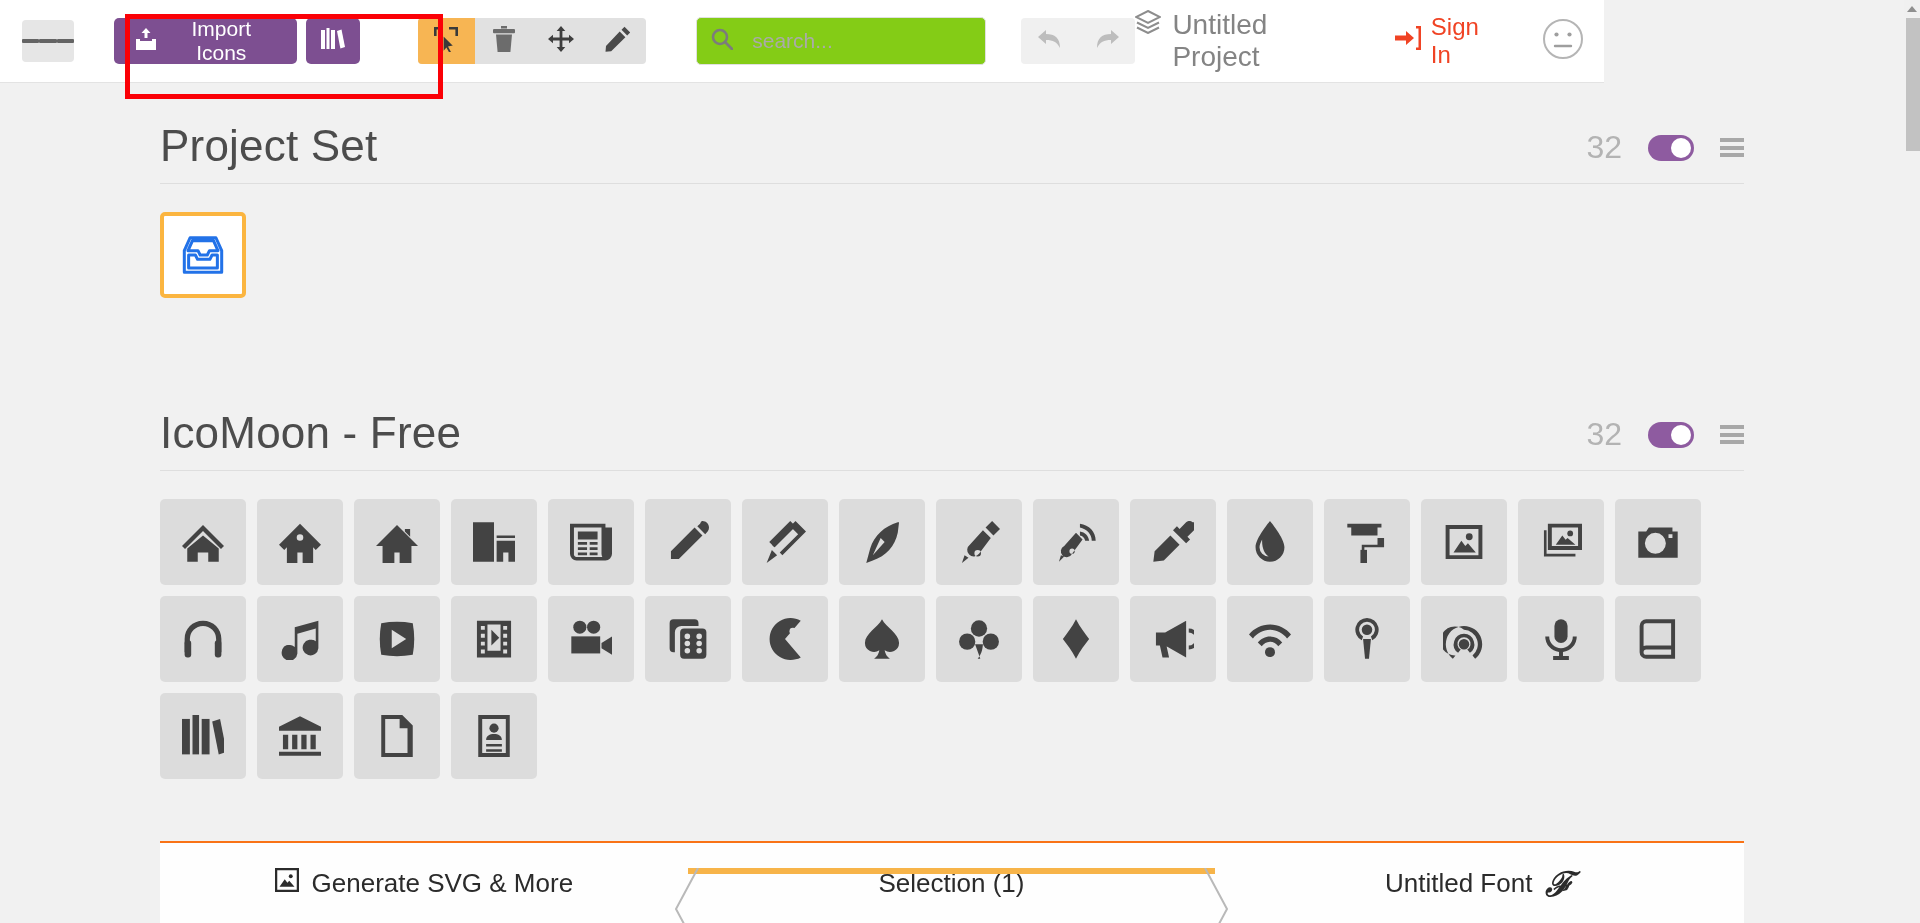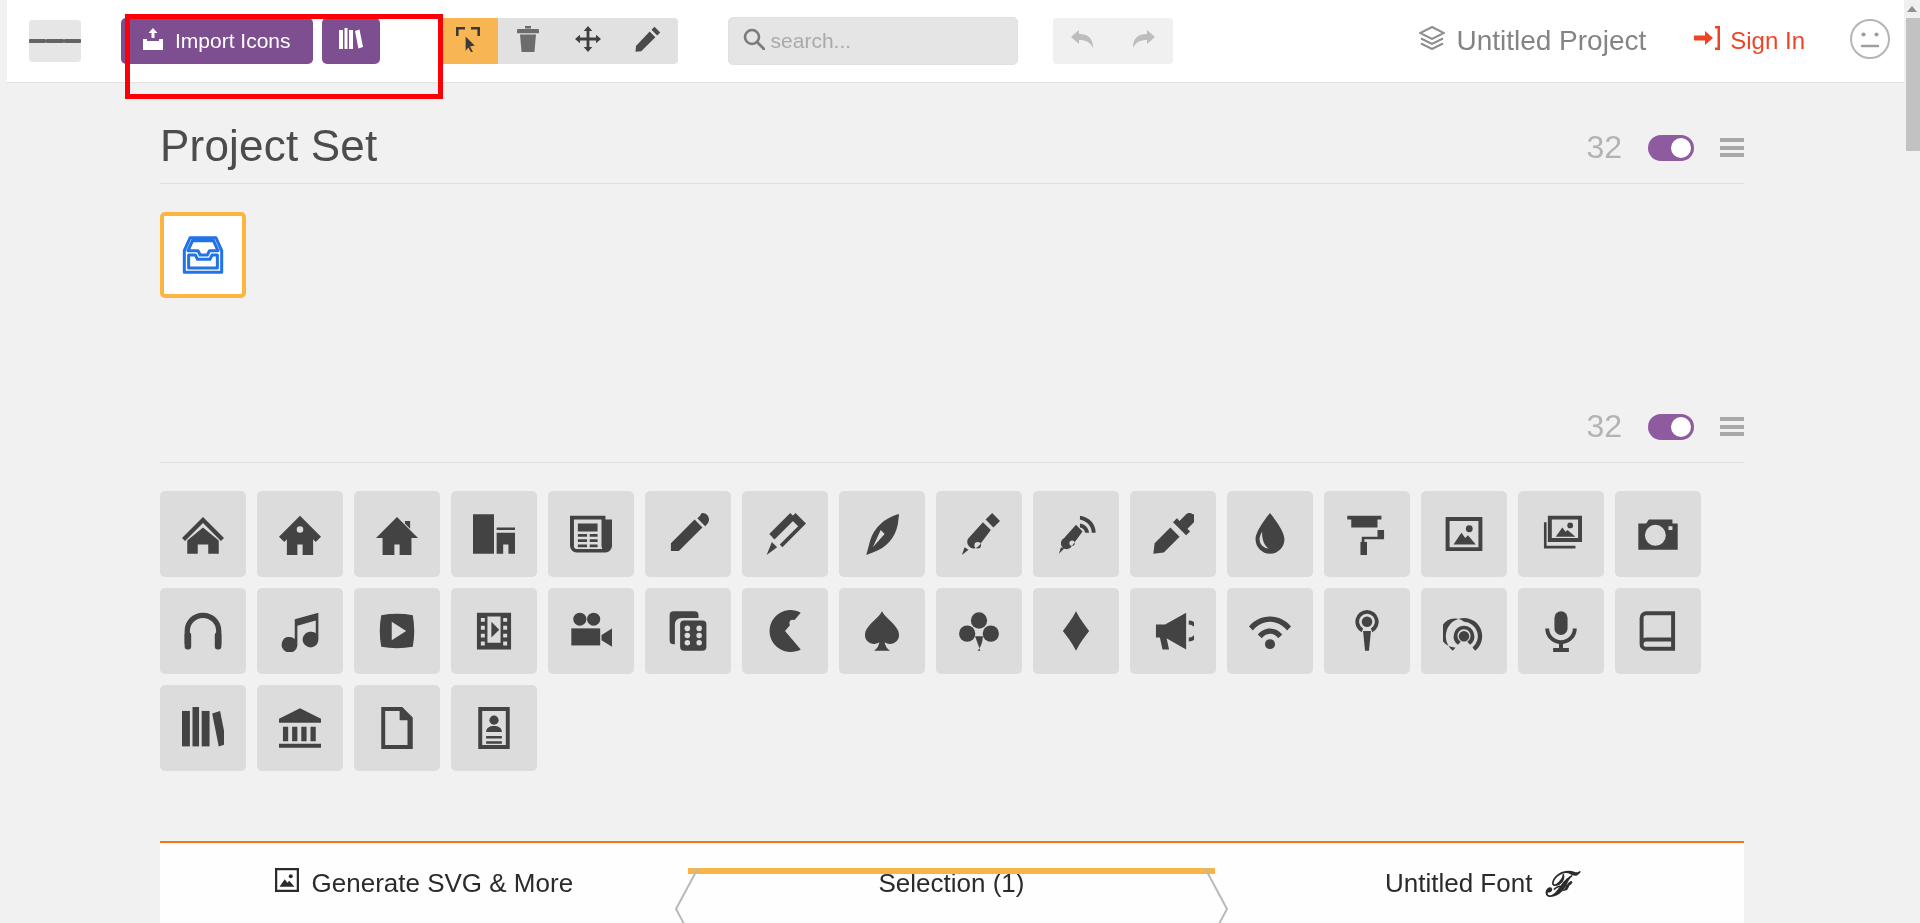--- a/index.html
+++ b/index.html
@@ -7,22 +7,22 @@
     width: 1920px; height: 923px;
     overflow: hidden;
     background: #f1f1f1;
     font-family: "Liberation Sans", sans-serif;
     -webkit-font-smoothing: antialiased;
   }
   #app { position: relative; width: 1920px; height: 923px; overflow: hidden; }
 
   
   .toolbar {
-    position: absolute; top: 0; left: 7px;
-    width: 1904px; height: 83px;
+    position: absolute; top: 0; left: 0;
+    width: 1604px; height: 83px;
     background: #ffffff;
     border-bottom: 1px solid #e3e3e3;
     display: flex; align-items: center;
   }
   .tb-hamburger {
     margin-left: 22px;
     width: 52px; height: 42px;
     background: #e6e6e6; border-radius: 4px;
     display: flex; align-items: center; justify-content: center;
     cursor: pointer;
@@ -50,23 +50,23 @@
   .tool-btn {
     width: 60px; height: 46px;
     display: flex; align-items: center; justify-content: center;
     cursor: pointer;
   }
   .tool-btn.active { background: #f7b553; }
 
   .search-wrap { margin-left: 50px; }
   .search-box {
     width: 290px; height: 48px;
-    background: #e5e5e5;
+    background: #84cc16;
     border: 1px solid #e0e0e0; border-radius: 5px;
-    display: flex; align-items: center; padding: 16px 14px; gap: 6px;
+    display: flex; align-items: center; padding: 16px 14px; gap: 19px;
   }
   .search-box input {
     border: none; outline: none; background: transparent;
     font-size: 21px; color: #555;
     font-family: "Liberation Sans", sans-serif;
     width: 100%;
   }
   .search-box input::placeholder { color: #aaa; }
 
   .history-group {
@@ -335,20 +335,21 @@
       <div class="icon-tile selected">
         <svg width="46" height="46" viewBox="0 0 32 32">
           <path d="M29 13l-4-9H7l-4 9v15h26V13zM8.7 6h14.6l3.1 7h-5.9l-1.5 3h-5l-1.5-3H5.6L8.7 6zM6 25V16h4.7l1.5 3h8.6l1.5-3H26v9H6z" fill="none" stroke="#2272e8" stroke-width="2.1" stroke-linejoin="round"></path>
         </svg>
       </div>
     </div>
 
     <div class="spacer"></div>
 
     <div class="set-header">
+      <div class="set-title">IcoMoon - Free</div>
       <div class="set-tools">
         <span class="set-count">32</span>
         <span class="toggle">
             <span class="knob"></span>
           </span>
         <span class="set-menu">
           <span></span>
           <span></span>
           <span></span>
         </span>

